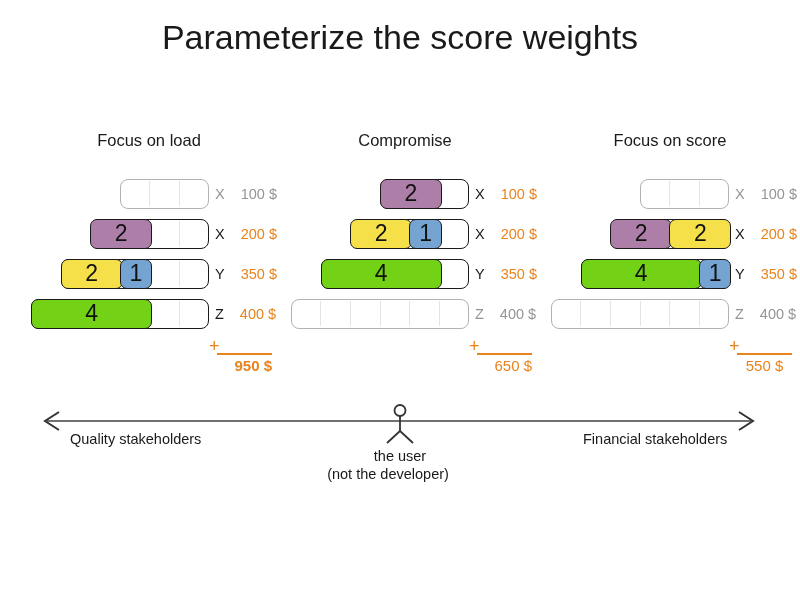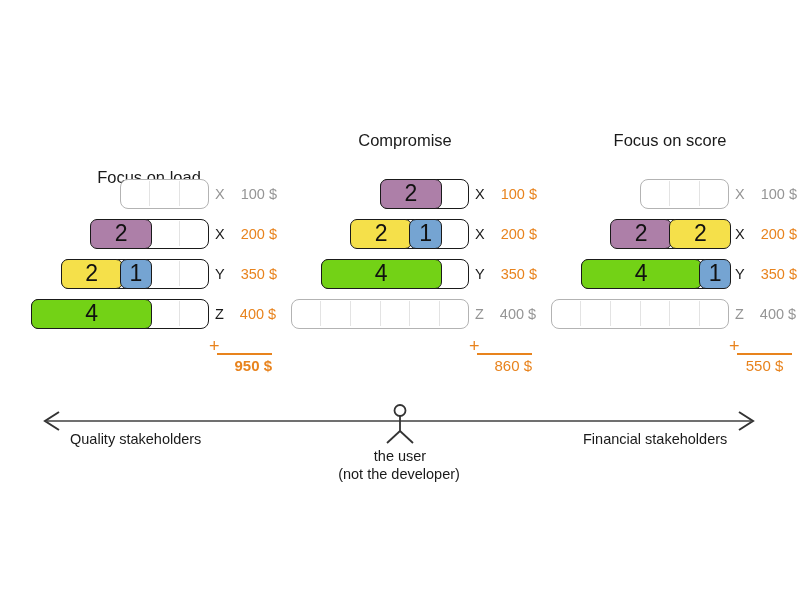--- a/index.html
+++ b/index.html
@@ -27,23 +27,24 @@
   .sum-line{position:absolute;width:55px;border-top:2px solid;}
   .sum-total{position:absolute;width:55px;text-align:right;font-size:15px;}
   .axis-label{position:absolute;font-size:14.5px;white-space:nowrap;}
   .centered{transform:translateX(-50%);}
 </style>
 </head>
 <body>
 
 <div id="canvas">
 
+  <div id="title" class="abs">Parameterize the score weights</div>
 
   <div id="diagram">
-      <div class="abs scenario-heading" style="left: 149px; margin-top: 37px;">Focus on load</div>
+      <div class="abs scenario-heading" style="left: 149px;">Focus on load</div>
       <div class="row-box empty" style="left: 120.2px; top: 179px; width: 88.8px;">
         <div class="gridline" style="left: 28.1px; background: rgb(227, 227, 227);"></div>
         <div class="gridline" style="left: 57.7px; background: rgb(227, 227, 227);"></div>
       </div>
       <div class="row-label" style="left: 215px; top: 186px;"><span style="color: rgb(149, 149, 149);">X</span><span class="cost" style="color: rgb(149, 149, 149);">100 $</span></div>
       <div class="row-box used" style="left: 90.6px; top: 219px; width: 118.4px;">
         <div class="gridline" style="left: 28.1px; background: rgb(227, 227, 227);"></div>
         <div class="gridline" style="left: 57.7px; background: rgb(227, 227, 227);"></div>
         <div class="gridline" style="left: 87.3px; background: rgb(227, 227, 227);"></div>
         <div class="weight-block" style="left: -1.5px; width: 62.2px; background: rgb(173, 127, 168);">
@@ -112,21 +113,21 @@
       <div class="row-box empty" style="left: 291.4px; top: 299px; width: 177.6px;">
         <div class="gridline" style="left: 28.1px; background: rgb(227, 227, 227);"></div>
         <div class="gridline" style="left: 57.7px; background: rgb(227, 227, 227);"></div>
         <div class="gridline" style="left: 87.3px; background: rgb(227, 227, 227);"></div>
         <div class="gridline" style="left: 116.9px; background: rgb(227, 227, 227);"></div>
         <div class="gridline" style="left: 146.5px; background: rgb(227, 227, 227);"></div>
       </div>
       <div class="row-label" style="left: 475px; top: 306px;"><span style="color: rgb(149, 149, 149);">Z</span><span class="cost" style="color: rgb(149, 149, 149);">400 $</span></div>
       <div class="sum-plus" style="left: 469px; top: 338px; color: rgb(232, 131, 29);">+</div>
       <div class="sum-line" style="left: 477px; top: 353px; border-top-color: rgb(232, 131, 29);"></div>
-      <div class="sum-total" style="left: 477px; top: 357px; color: rgb(232, 131, 29);">860 $</div>
+      <div class="sum-total" style="left: 477px; top: 357px; color: rgb(232, 131, 29);">650 $</div>
       <div class="abs scenario-heading" style="left: 670px;">Focus on score</div>
       <div class="row-box empty" style="left: 640.2px; top: 179px; width: 88.8px;">
         <div class="gridline" style="left: 28.1px; background: rgb(227, 227, 227);"></div>
         <div class="gridline" style="left: 57.7px; background: rgb(227, 227, 227);"></div>
       </div>
       <div class="row-label" style="left: 735px; top: 186px;"><span style="color: rgb(149, 149, 149);">X</span><span class="cost" style="color: rgb(149, 149, 149);">100 $</span></div>
       <div class="row-box used" style="left: 610.6px; top: 219px; width: 118.4px;">
         <div class="gridline" style="left: 28.1px; background: rgb(227, 227, 227);"></div>
         <div class="gridline" style="left: 57.7px; background: rgb(227, 227, 227);"></div>
         <div class="gridline" style="left: 87.3px; background: rgb(227, 227, 227);"></div>
@@ -172,15 +173,15 @@
       <circle cx="360" cy="15.5" r="5.5" fill="#ffffff" stroke="#333333" stroke-width="1.8"></circle>
       <line x1="360" y1="21" x2="360" y2="36" stroke="#333333" stroke-width="1.8"></line>
       <line x1="360" y1="36" x2="347" y2="48" stroke="#333333" stroke-width="1.8"></line>
       <line x1="360" y1="36" x2="373" y2="48" stroke="#333333" stroke-width="1.8"></line>
     </g>
   </svg>
 
   <div class="axis-label" style="left:70px;top:431px;">Quality stakeholders</div>
   <div class="axis-label" style="left:583px;top:431px;">Financial stakeholders</div>
   <div class="axis-label centered" style="left:400px;top:448px;">the user</div>
-  <div class="axis-label centered" style="left:399px;top:466px;">(not the developer)</div>
+  <div class="axis-label centered" style="left:388px;top:466px;">(not the developer)</div>
 
 </div>
 
 </body></html>

